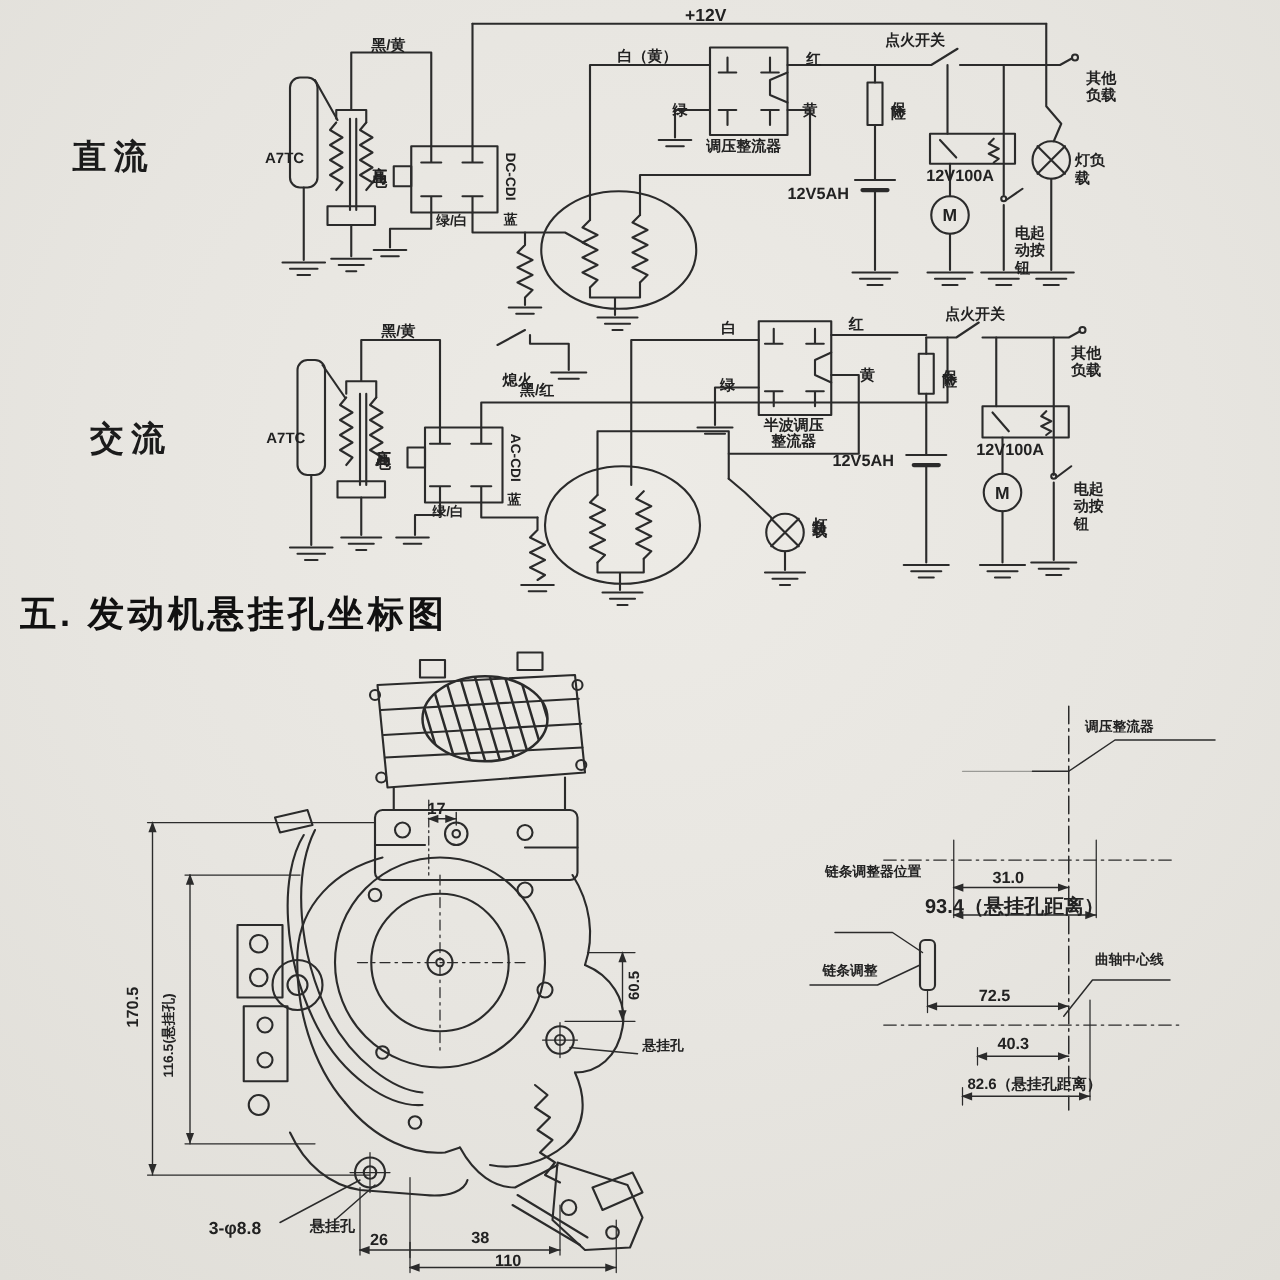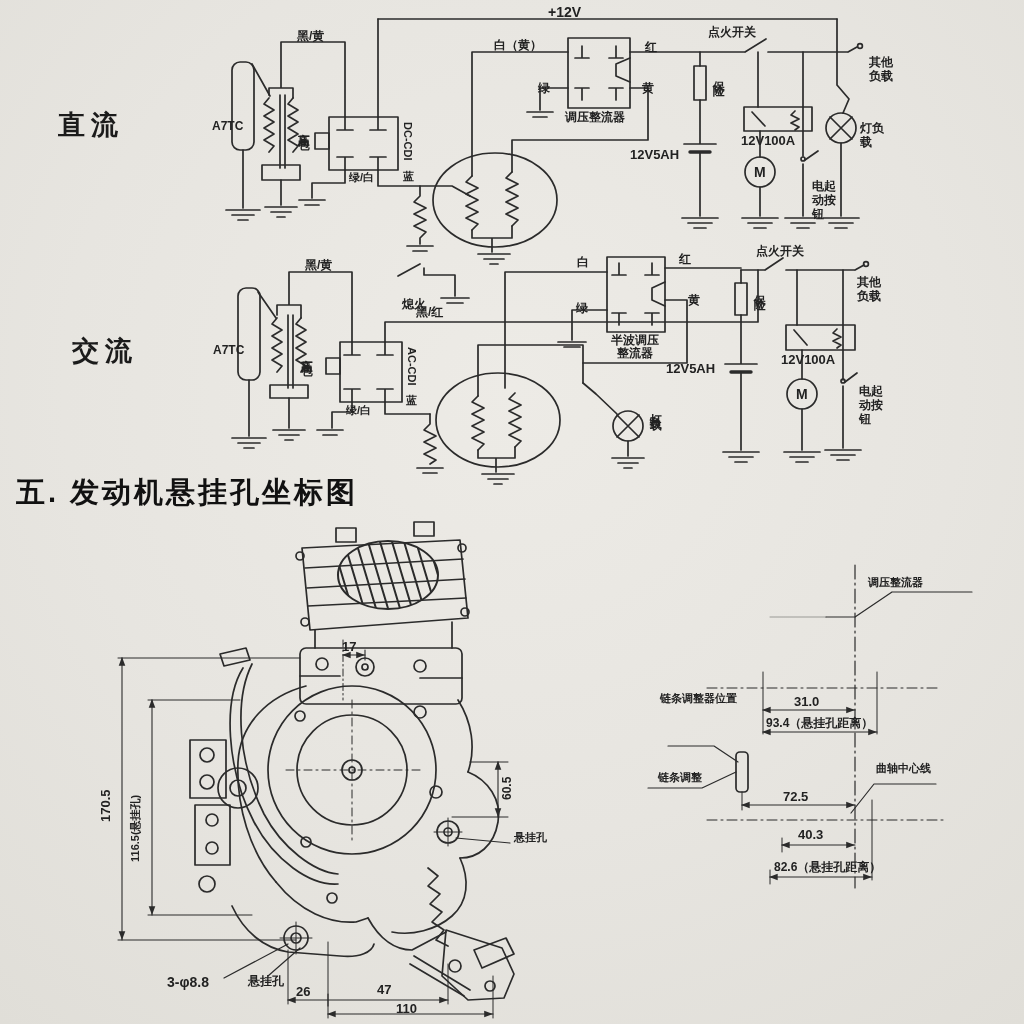--- a/index.html
+++ b/index.html
@@ -334,26 +334,26 @@
   <div class="lbl" style="left:406px;top:394px;font-size:11px;">蓝</div>
 
   <div class="lbl" style="left:342px;top:640px;font-size:13px;">17</div>
   <div class="lbl rn90" style="left:501px;top:800px;font-size:12px;">60.5</div>
   <div class="lbl rn90" style="left:99px;top:822px;font-size:13px;">170.5</div>
   <div class="lbl rn90" style="left:129px;top:862px;font-size:11px;">116.5(悬挂孔)</div>
   <div class="lbl bold" style="left:514px;top:831px;font-size:11px;">悬挂孔</div>
   <div class="lbl" style="left:167px;top:974px;font-size:14px;">3-φ8.8</div>
   <div class="lbl bold" style="left:248px;top:975px;font-size:12px;">悬挂孔</div>
   <div class="lbl" style="left:296px;top:985px;font-size:13px;">26</div>
-  <div class="lbl" style="left:377px;top:983px;font-size:13px;">47</div>
+  <div class="lbl" style="left:377px;top:983px;font-size:13px;">38</div>
   <div class="lbl" style="left:396px;top:1002px;font-size:13px;">110</div>
 
   <div class="lbl" style="left:868px;top:576px;font-size:11px;">调压整流器</div>
   <div class="lbl" style="left:794px;top:695px;font-size:13px;">31.0</div>
-  <div class="lbl" style="left:766px;top:717px;font-size:12px;">93.4（悬挂孔距离）</div>
+  <div class="lbl" style="left:740px;top:717px;font-size:16px;">93.4（悬挂孔距离）</div>
   <div class="lbl" style="left:660px;top:692px;font-size:11px;">链条调整器位置</div>
   <div class="lbl" style="left:658px;top:771px;font-size:11px;">链条调整</div>
   <div class="lbl" style="left:783px;top:790px;font-size:13px;">72.5</div>
   <div class="lbl" style="left:876px;top:762px;font-size:11px;text-align:center;">曲轴中心线</div>
   <div class="lbl" style="left:798px;top:828px;font-size:13px;">40.3</div>
   <div class="lbl" style="left:774px;top:861px;font-size:12px;">82.6（悬挂孔距离）</div>
 
 </div>
 
 </body></html>

